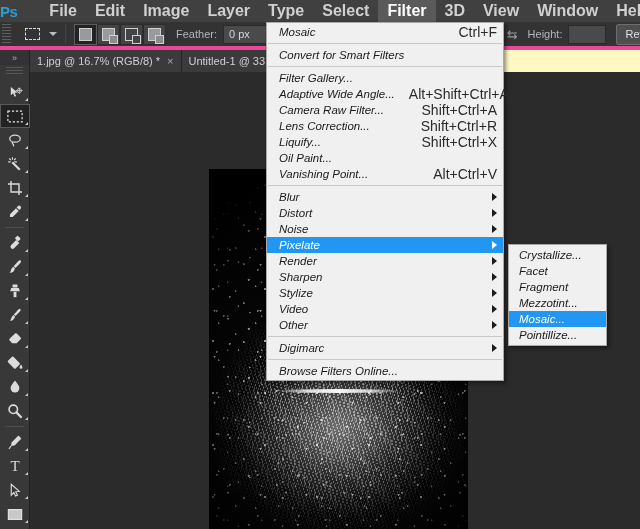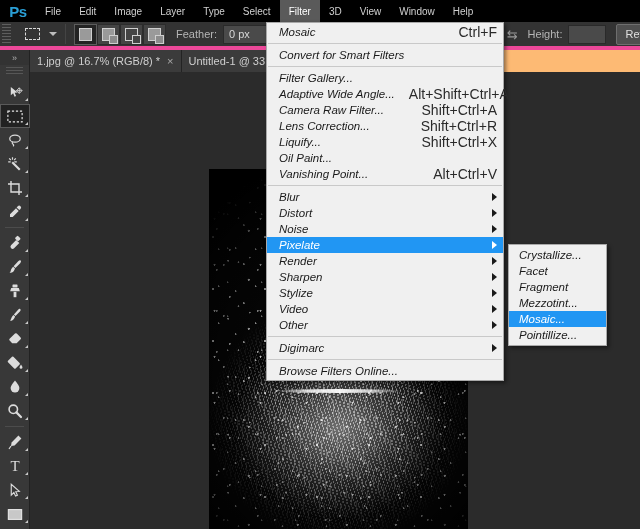--- a/index.html
+++ b/index.html
@@ -13,36 +13,37 @@
   #app {
     position: relative;
     width: 640px; height: 529px;
     background: #2b2b2b;
   }
 
   
   .menubar {
     position: absolute; left: 0; top: 0;
     width: 640px; height: 22px;
-    background: #000000;
-    display: flex; align-items: center;
+    background: #404040;
+    display: flex; align-items: center; gap: 23px;
   }
   .ps-logo {
     width: 36px; height: 22px;
     display: flex; align-items: center; justify-content: center;
     color: #2a9fd6;
     font-size: 15px; font-weight: bold;
     letter-spacing: -0.5px;
     font-family: "Liberation Sans", sans-serif;
   }
   .menu-item {
     padding: 0 9px; height: 22px;
     display: flex; align-items: center;
-    color: #d0d0d0; font-size: 10px;
+    color: #d0d0d0; font-size: 16px;
     white-space: nowrap;
+    font-weight: bold;
   }
   .menu-item.open { background: #5a5a5a; color: #ffffff; }
 
   
   .optionsbar {
     position: absolute; left: 0; top: 22px;
     width: 640px; height: 28px;
     background: #333333;
     border-bottom: 4px solid #ec4899;
     display: flex; align-items: center;
@@ -108,21 +109,21 @@
     color: #e0e0e0; font-size: 11px;
     height: 21px; padding: 0 8px; margin-left: 10px;
     display: flex; align-items: center;
     border-radius: 2px;
   }
 
   
   .tabbar {
     position: absolute; left: 30px; top: 50px;
     width: 610px; height: 22px;
-    background: #fdba74;
+    background: #fef9c3;
     display: flex; 
   }
   .doctab {
     height: 22px; padding: 0 7px;
     background: #3b3b3b;
     border-right: 1px solid #232323;
     color: #cfcfcf; font-size: 11px;
     display: flex; align-items: center; gap: 7px;
     white-space: nowrap;
   }

